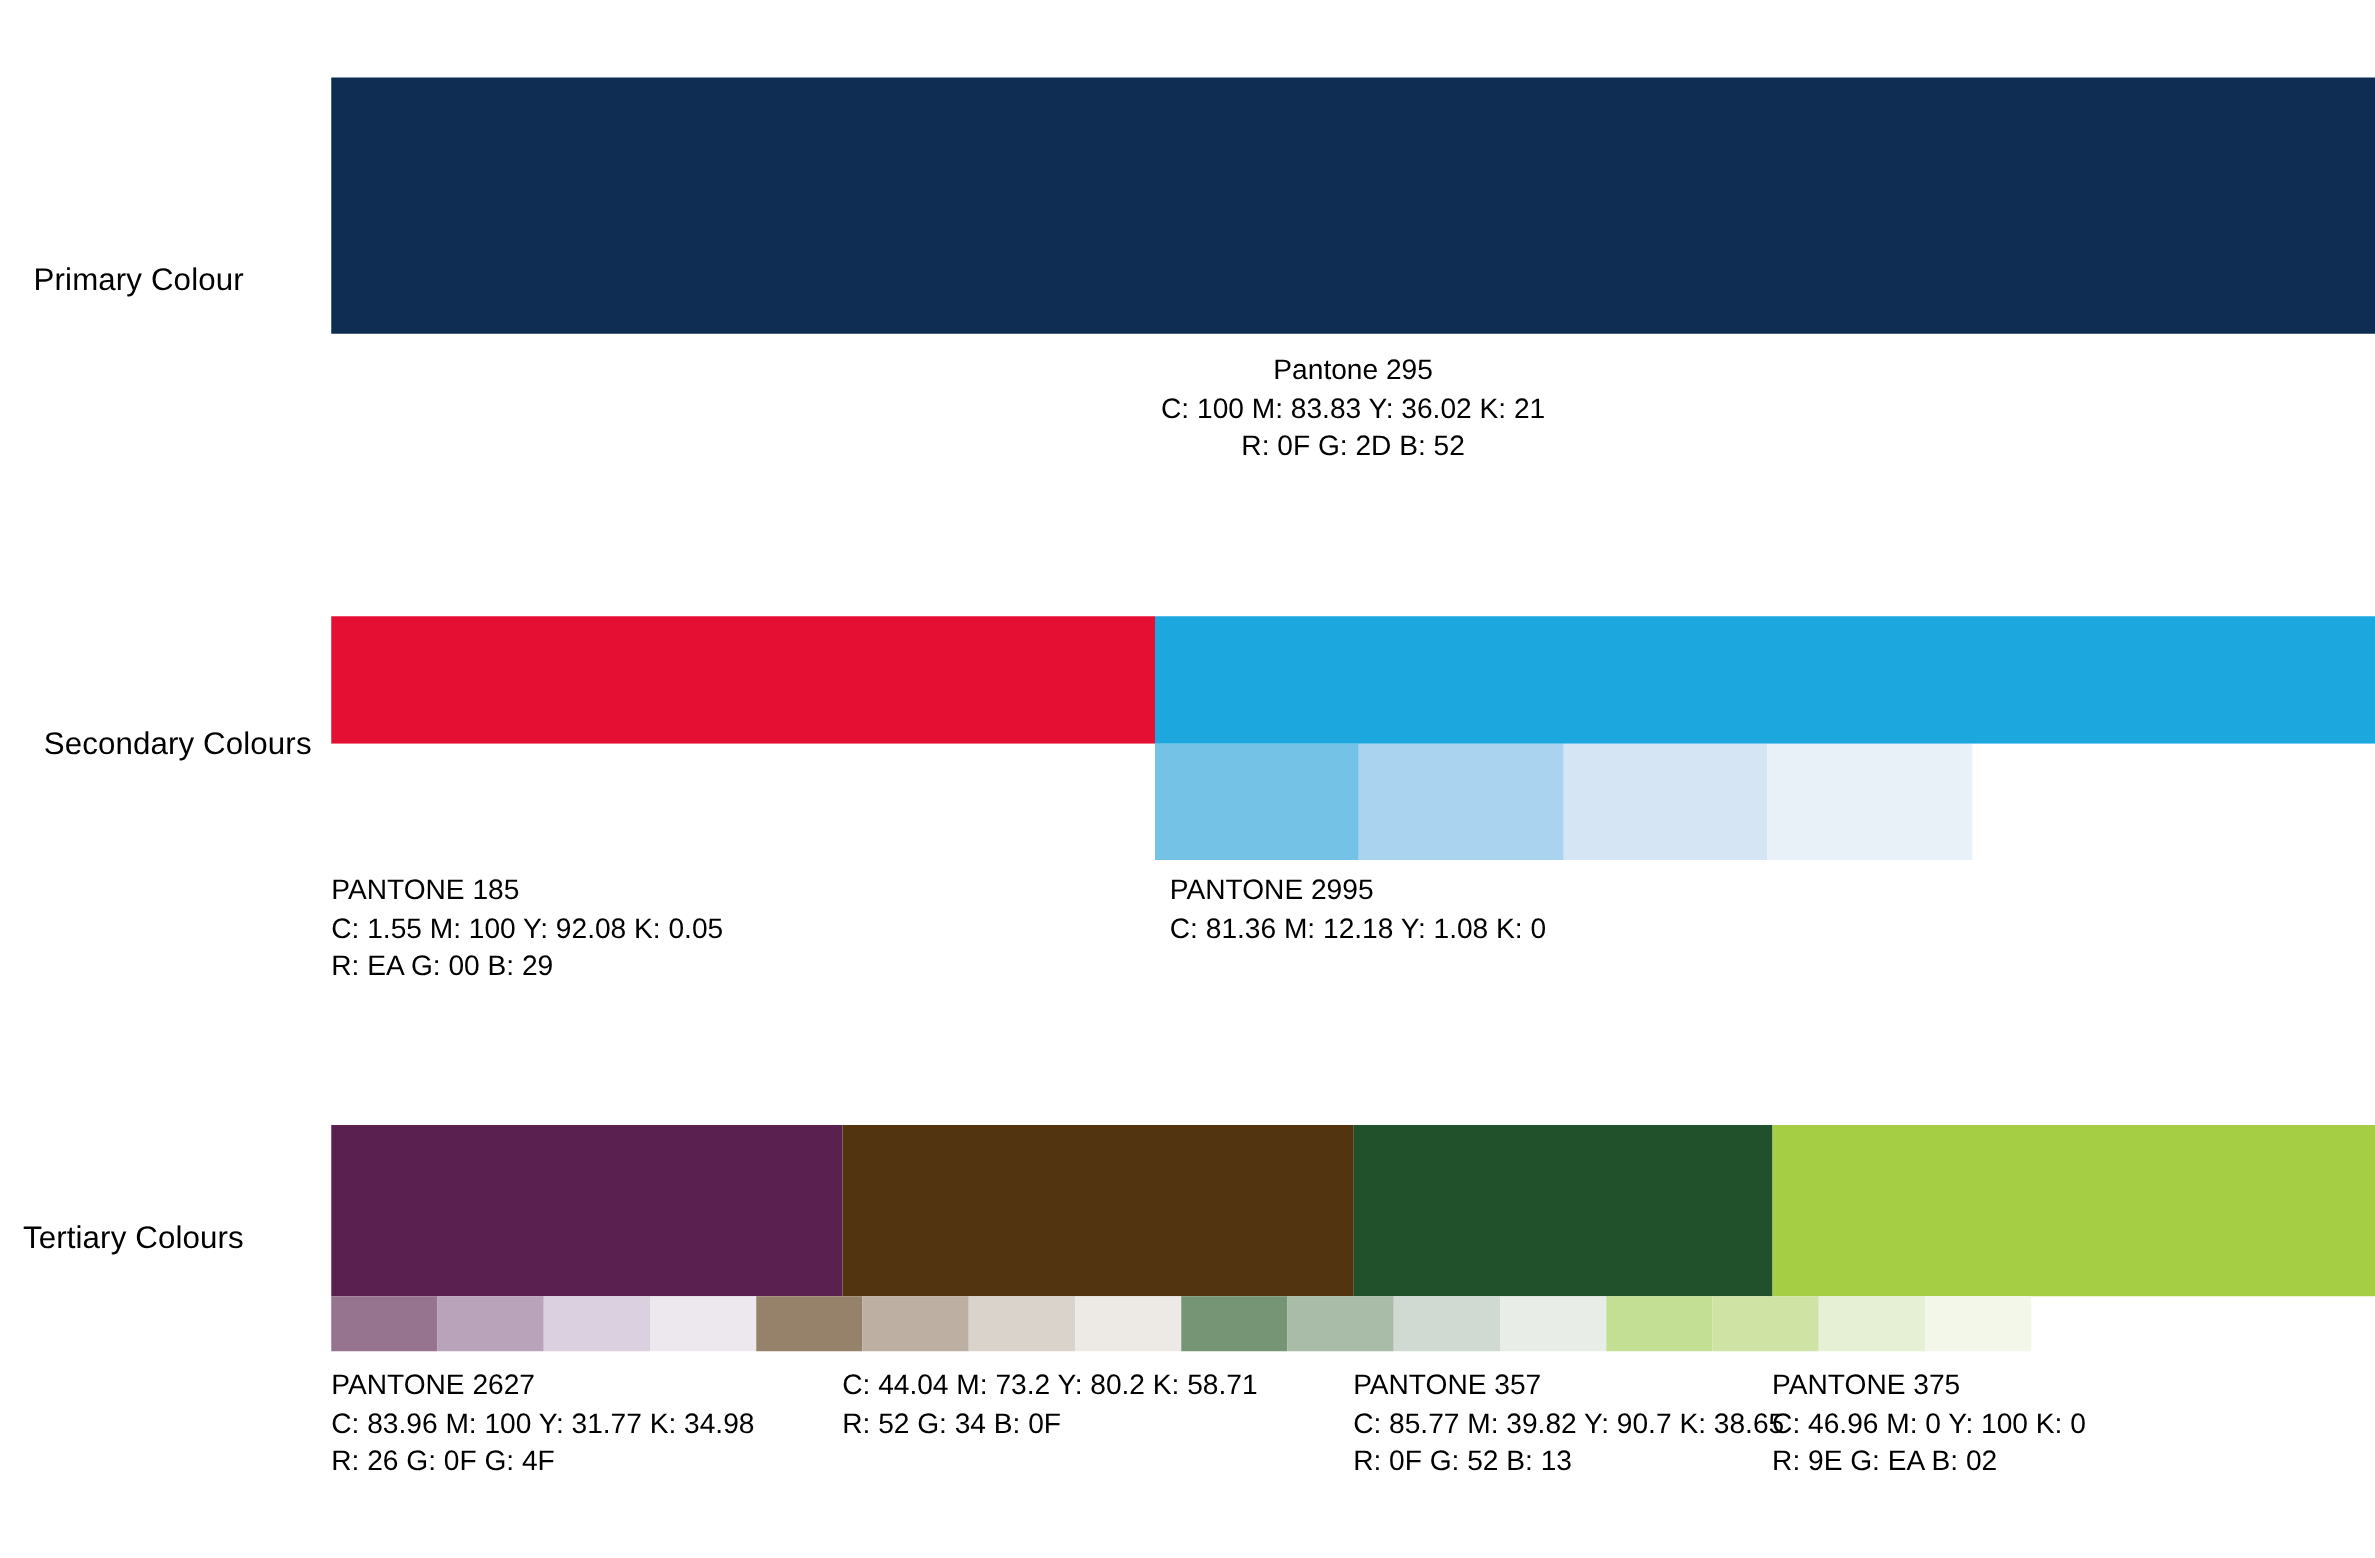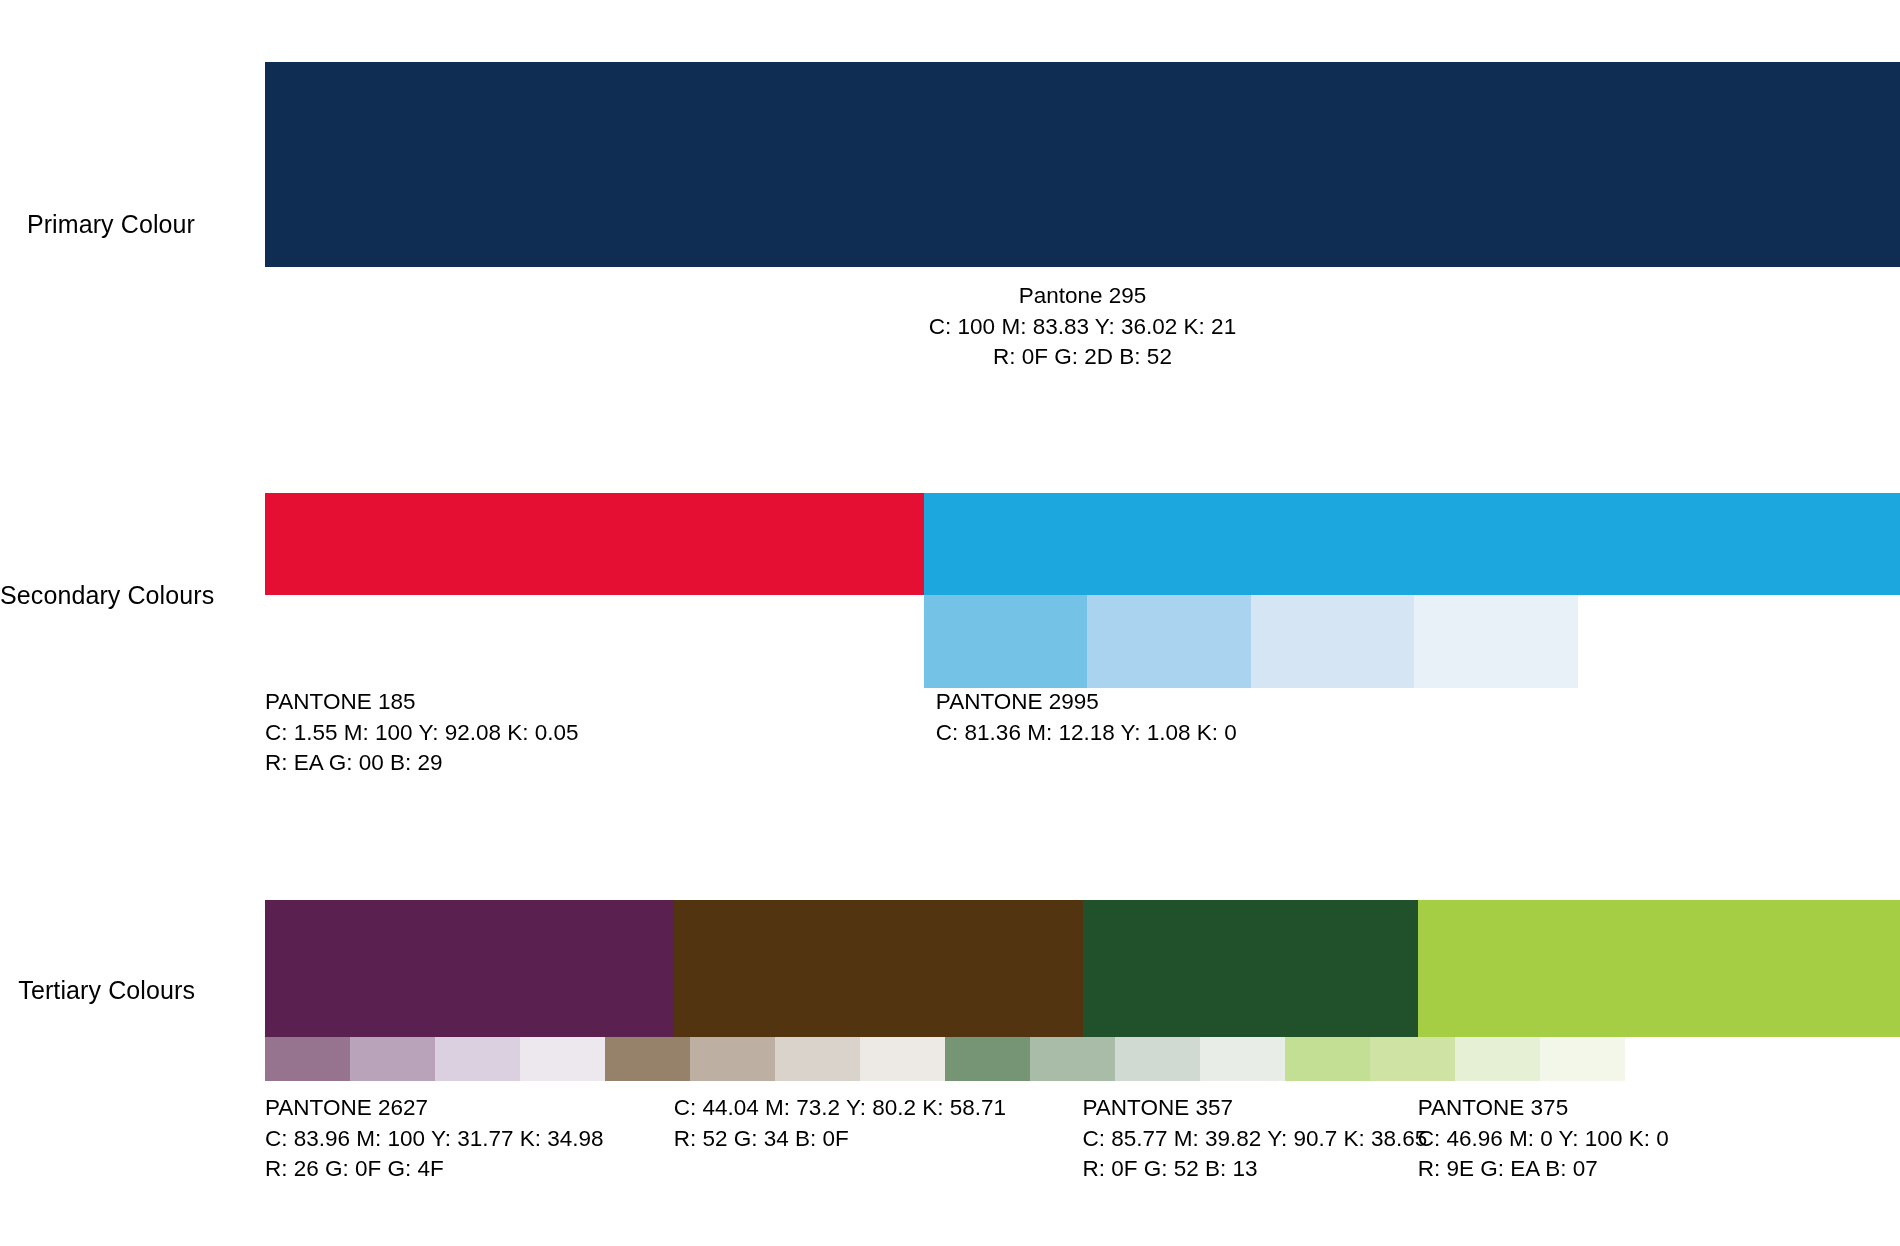--- a/index.html
+++ b/index.html
@@ -79,25 +79,25 @@
 
   
   #primary-section { top: 62px; }
   #primary-section .section-label { top: 148px; }
   #primary-section .swatch-area { top: 0; height: 205px; }
   #primary-section .swatch-row { height: 205px; }
   #primary-section .captions { top: 219px; text-align: center; }
 
   
   #secondary-section { top: 493px; }
-  #secondary-section .section-label { top: 88px; }
+  #secondary-section .section-label { top: 88px; padding-left: 35px; }
   #secondary-section .swatch-area { top: 0; height: 195px; }
   #secondary-section .swatch-row { height: 102px; }
   #secondary-section .tint-strip { height: 93px; }
-  #secondary-section .captions { top: 194px; gap: 20px; }
+  #secondary-section .captions { top: 204px; gap: 20px; }
 
   
   #tertiary-section { top: 900px; }
   #tertiary-section .section-label { top: 76px; }
   #tertiary-section .swatch-area { top: 0; height: 181px; }
   #tertiary-section .swatch-row { height: 137px; }
   #tertiary-section .tint-strip { height: 44px; }
   #tertiary-section .captions { top: 193px; }
 </style>
 </head>
@@ -195,18 +195,18 @@
           <span class="cap-line">R: 52  G: 34  B: 0F</span>
         </div>
         <div class="caption" style="width: 20.5%;">
           <span class="cap-line">PANTONE 357</span>
           <span class="cap-line">C: 85.77  M: 39.82  Y: 90.7  K: 38.65</span>
           <span class="cap-line">R: 0F  G: 52  B: 13</span>
         </div>
         <div class="caption" style="width: 29.5%;">
           <span class="cap-line">PANTONE 375</span>
           <span class="cap-line">C: 46.96  M: 0  Y: 100  K: 0</span>
-          <span class="cap-line">R: 9E  G: EA  B: 07</span>
+          <span class="cap-line">R: 9E  G: EA  B: 02</span>
         </div>
       </div>
   </div>
 
 </div>
 
 </body></html>

